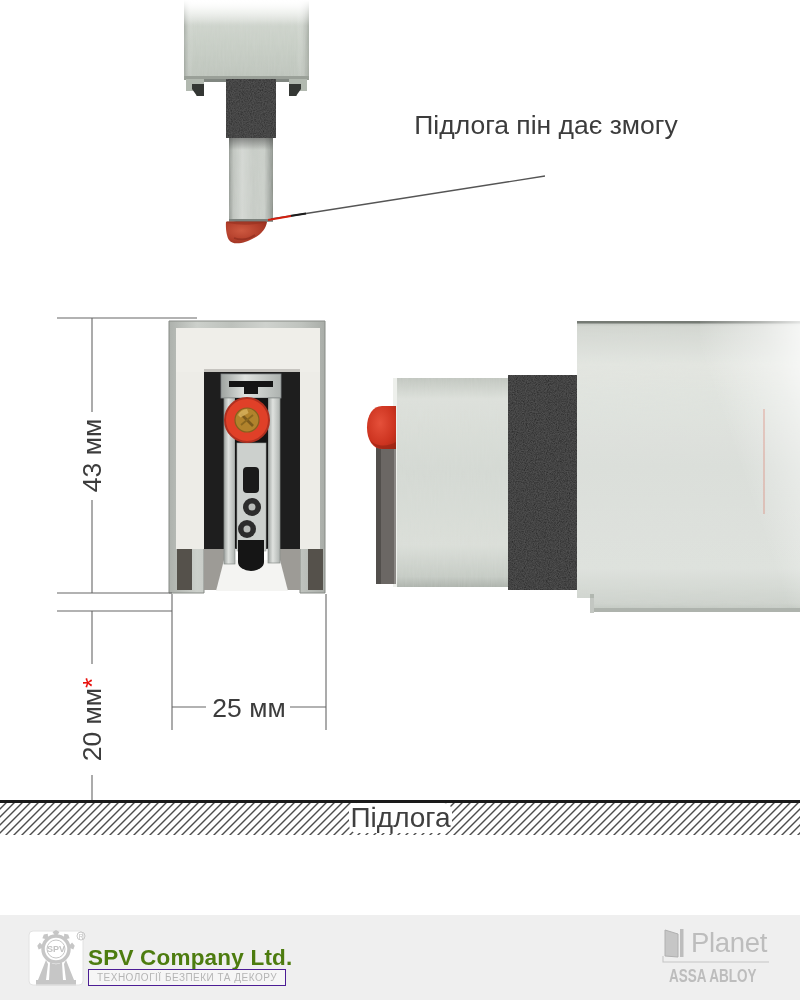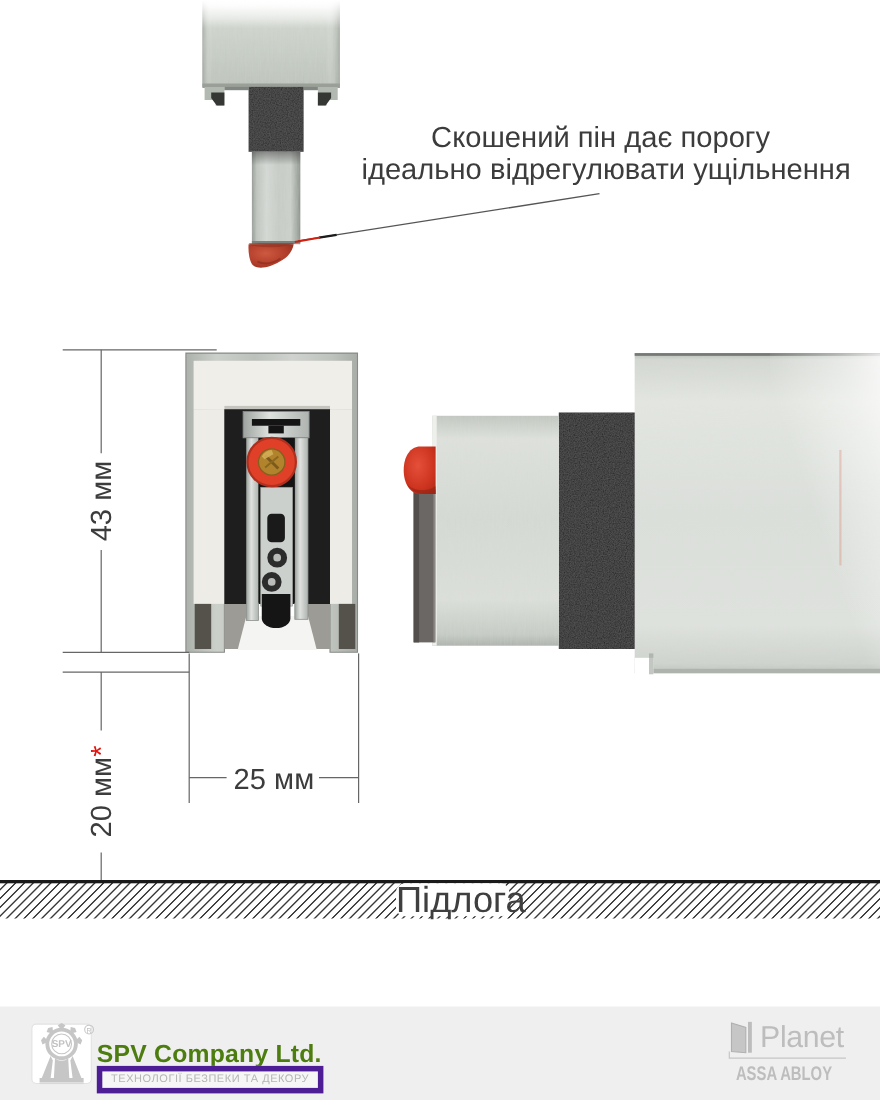--- a/index.html
+++ b/index.html
@@ -98,23 +98,22 @@
     <path d="M64 238 q11 4 21 -3" stroke="#7e2417" stroke-width="1.8" fill="none" opacity="0.5"></path>
     <path d="M58 223 q20 4 38 -1 l1 -1 h-41 Z" fill="#93301f" opacity="0.6"></path>
   </svg>
 
   <svg class="abs" style="left:0;top:0;" width="800" height="260">
     <line x1="271" y1="219" x2="545" y2="176" stroke="#555555" stroke-width="1.3"></line>
     <line x1="290" y1="216" x2="306" y2="213.5" stroke="#1c1c1c" stroke-width="2.2"></line>
     <line x1="268" y1="220" x2="291" y2="216" stroke="#d41f0e" stroke-width="1.8"></line>
   </svg>
 
-  <div class="abs" style="left:296px;top:110px;width:500px;text-align:center;font-size:26.5px;color:#3c3c3c;">Скошений пін дає порогу</div>
-
-  <div class="abs" style="left:301px;top:139px;width:500px;text-align:center;font-size:26.5px;color:#3c3c3c;">ідеально відрегулювати ущільнення</div>
+  <div class="abs" style="left:296px;top:110px;width:500px;text-align:center;font-size:26.5px;color:#3c3c3c;">Підлога пін дає змогу</div>
+
 
   <svg class="abs" style="left:0;top:290px;" width="560" height="330" viewBox="0 290 560 330">
     <defs>
       <linearGradient id="alu" x1="0" y1="0" x2="1" y2="0">
         <stop offset="0" stop-color="#adb1ac"></stop>
           <stop offset="0.18" stop-color="#ccd0cb"></stop>
         <stop offset="0.4" stop-color="#bdc1bc"></stop>
           <stop offset="0.62" stop-color="#cfd2ce"></stop>
         <stop offset="0.85" stop-color="#bfc3be"></stop>
           <stop offset="1" stop-color="#a9ada8"></stop>
@@ -280,21 +279,21 @@
     <defs>
       <pattern id="hatch" width="8" height="34" patternUnits="userSpaceOnUse" patternTransform="skewX(-45)">
         <rect width="8" height="34" fill="#ffffff"></rect>
         <rect x="0" width="1.8" height="34" fill="#3a3a3a"></rect>
       </pattern>
     </defs>
     <rect x="0" y="2" width="800" height="33" fill="url(#hatch)"></rect>
     <rect x="0" y="0" width="800" height="3" fill="#1a1a1a"></rect>
   </svg>
 
-  <div class="abs" style="left:349px;top:803px;width:103px;height:30px;background:#ffffff;border-radius:8px;text-align:right;font-size:33px;color:#3f3f3f;line-height:29px;margin-left:11px;">Підлога</div>
+  <div class="abs" style="left:349px;top:803px;width:103px;height:30px;background:#ffffff;border-radius:8px;text-align:center;font-size:28px;color:#3f3f3f;line-height:29px;">Підлога</div>
 
 
   <div class="abs" style="left:0;top:915px;width:800px;height:85px;background:#efefef;"></div>
 
   <svg class="abs" style="left:26px;top:928px;" width="64" height="62" viewBox="0 0 64 62">
     <rect x="3" y="3" width="54" height="54" rx="4" fill="#ffffff" stroke="#e2e2e2"></rect>
     <g fill="#c6c6c6">
 
       <g transform="translate(30,21)">
         <g id="sp">
@@ -314,21 +313,21 @@
       <path d="M24 34 L23 52 L37 52 L36 34 A9 9 0 0 1 24 34 Z"></path>
       <rect x="10" y="52" width="40" height="4"></rect>
       <rect x="10" y="56" width="40" height="1.5" fill="#d8d8d8"></rect>
     </g>
     <circle cx="55" cy="8" r="4" fill="none" stroke="#c8c8c8"></circle>
     <text x="55" y="10.8" text-anchor="middle" font-size="6.5" fill="#c0c0c0">R</text>
   </svg>
 
   <div class="abs" style="left:88px;top:945px;font-size:22.5px;font-weight:bold;color:#4d7c0f;letter-spacing:0.2px;">SPV Company Ltd.</div>
 
-  <div class="abs" style="left:88px;top:969px;width:196px;height:15px;border:5px solid #4c1d95;background:#f6f6f6;text-align:center;font-size:10px;line-height:15px;color:#b5b5b5;letter-spacing:0.5px;white-space:nowrap;">ТЕХНОЛОГІЇ БЕЗПЕКИ ТА ДЕКОРУ</div>
+  <div class="abs" style="left:88px;top:969px;width:196px;height:15px;border:1px solid #4c1d95;background:#f6f6f6;text-align:center;font-size:10px;line-height:15px;color:#b5b5b5;letter-spacing:0.5px;white-space:nowrap;">ТЕХНОЛОГІЇ БЕЗПЕКИ ТА ДЕКОРУ</div>
 
   <svg class="abs" style="left:660px;top:925px;" width="115" height="62" viewBox="0 0 115 62">
     <g fill="#bdbdbd">
 
       <path d="M5 5 L18 9 L18 32 L5 31 Z" fill="#c6c6c6"></path>
       <path d="M5 5 L18 9 L18 32 L5 31 Z" fill="none" stroke="#b0b0b0" stroke-width="1"></path>
 
       <rect x="20" y="4" width="3.5" height="28"></rect>
     </g>
 

